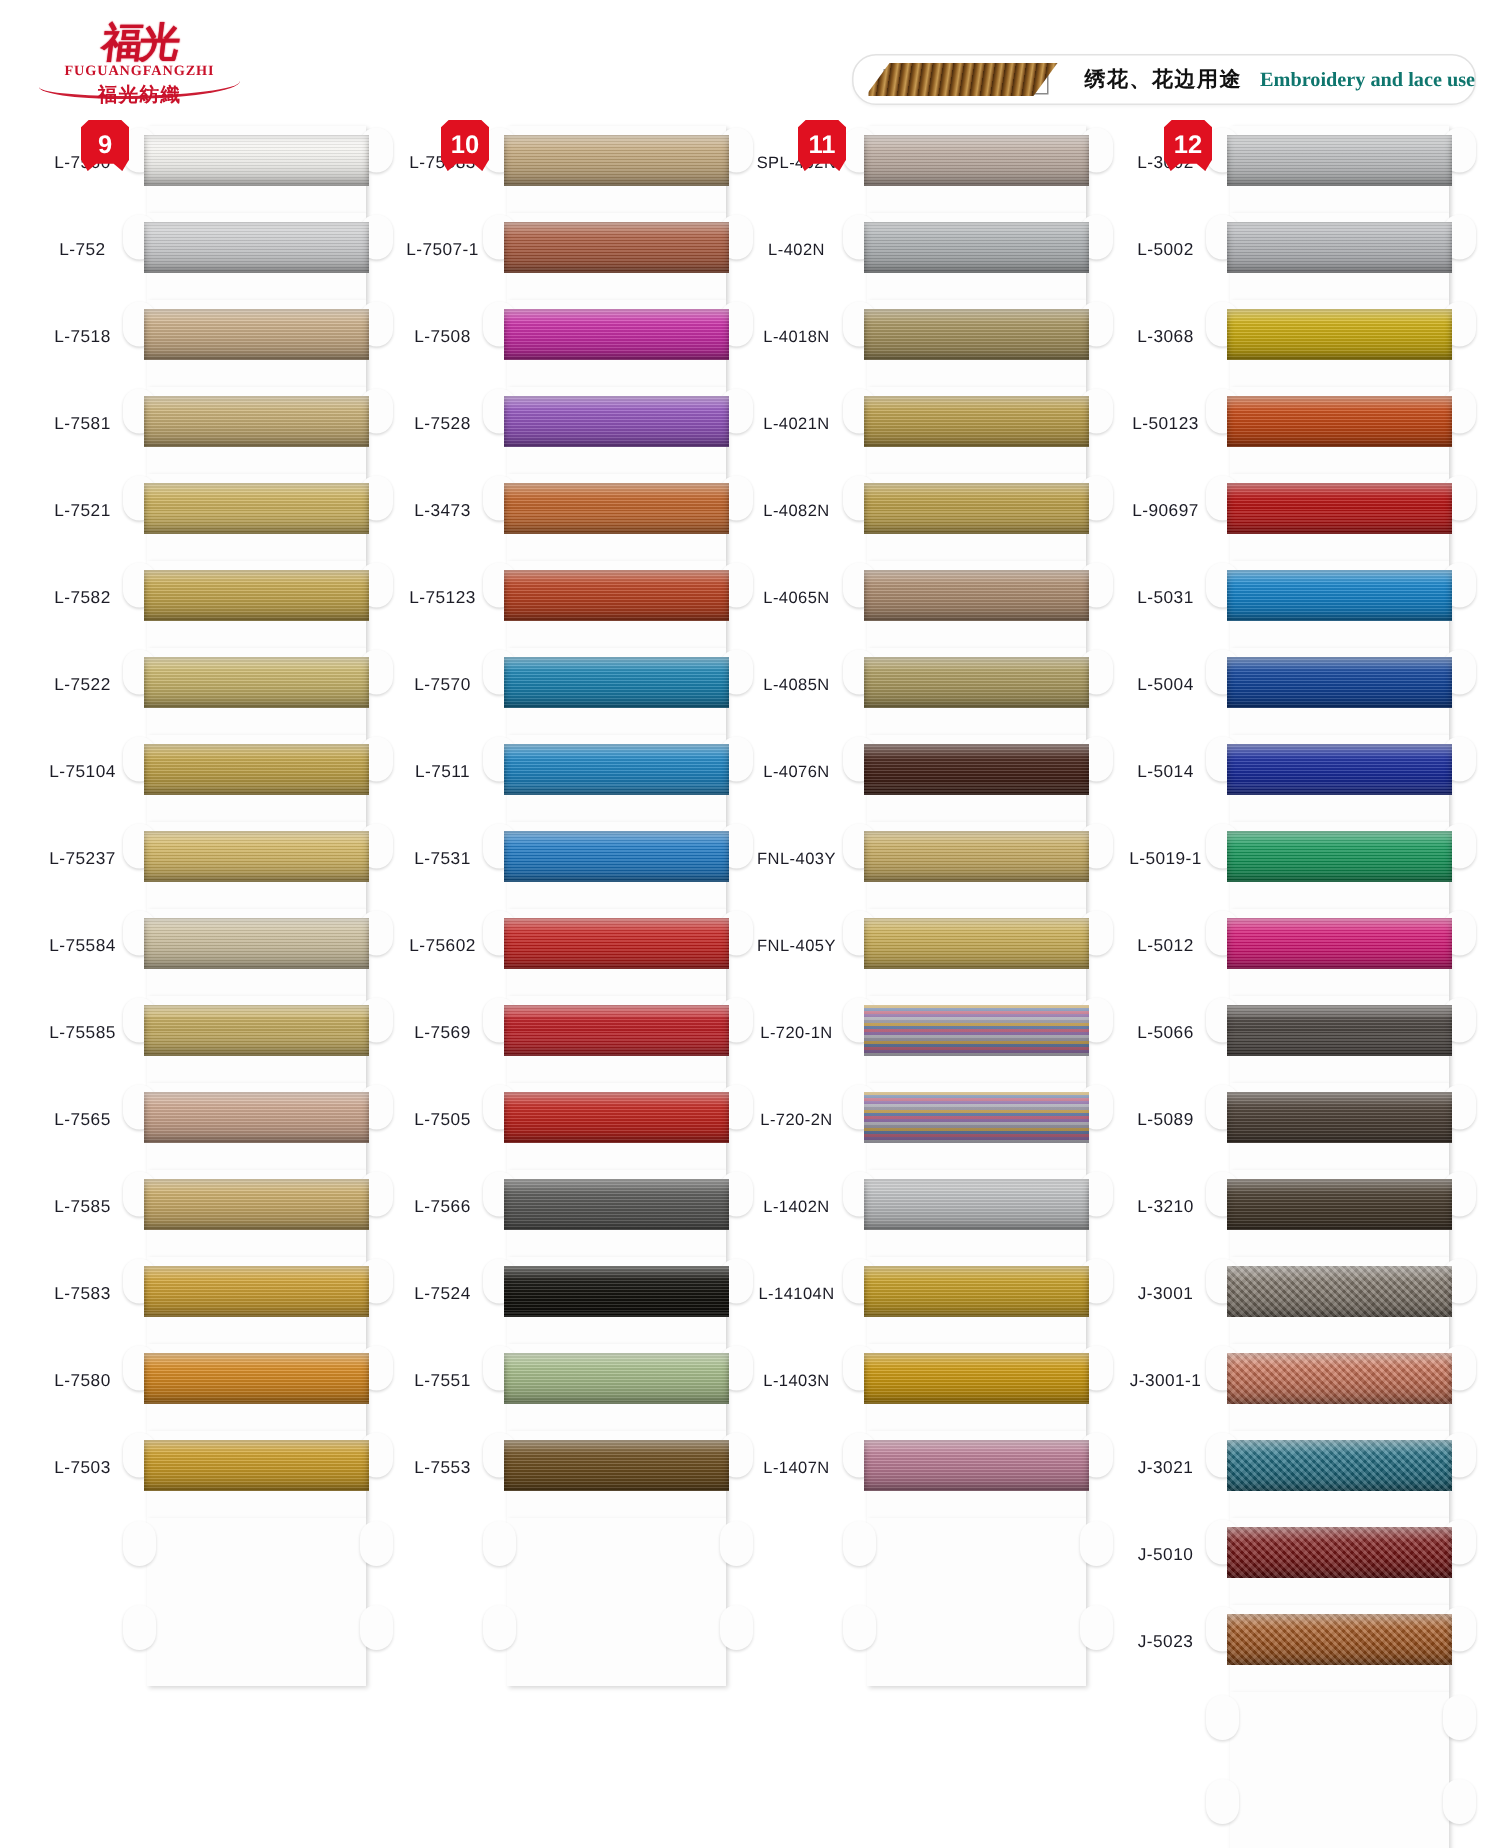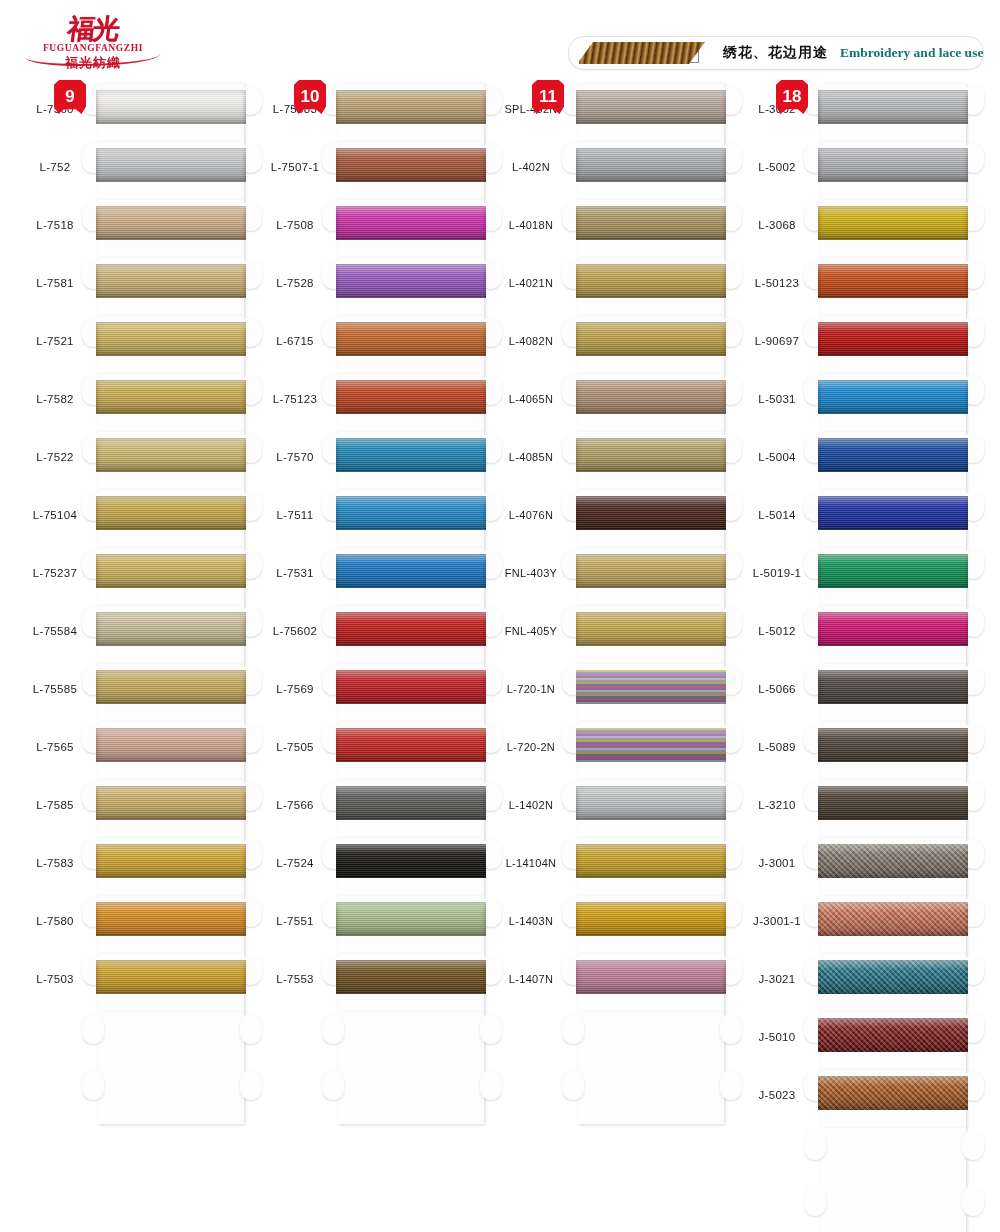--- a/index.html
+++ b/index.html
@@ -384,21 +384,21 @@
         <div class="row">
           <div class="code">L-7507-1</div>
         </div>
         <div class="row">
           <div class="code">L-7508</div>
         </div>
         <div class="row">
           <div class="code">L-7528</div>
         </div>
         <div class="row">
-          <div class="code">L-6715</div>
+          <div class="code">L-3473</div>
         </div>
         <div class="row">
           <div class="code">L-75123</div>
         </div>
         <div class="row">
           <div class="code">L-7570</div>
         </div>
         <div class="row">
           <div class="code">L-7511</div>
         </div>
@@ -784,21 +784,21 @@
           <div class="card"></div>
           <div class="ear e1"></div>
           <div class="ear e2"></div>
           <div class="ear e3"></div>
           <div class="ear e4"></div>
         </div>
       </div>
     </div>
 </div>
 <div class="col col-4" id="col-4">
-  <div class="col-badge">18</div>
+  <div class="col-badge">12</div>
   <div class="rows">
       <div>
         <div class="row">
           <div class="code">L-3002</div>
         </div>
         <div class="row">
           <div class="code">L-5002</div>
         </div>
         <div class="row">
           <div class="code">L-3068</div>

